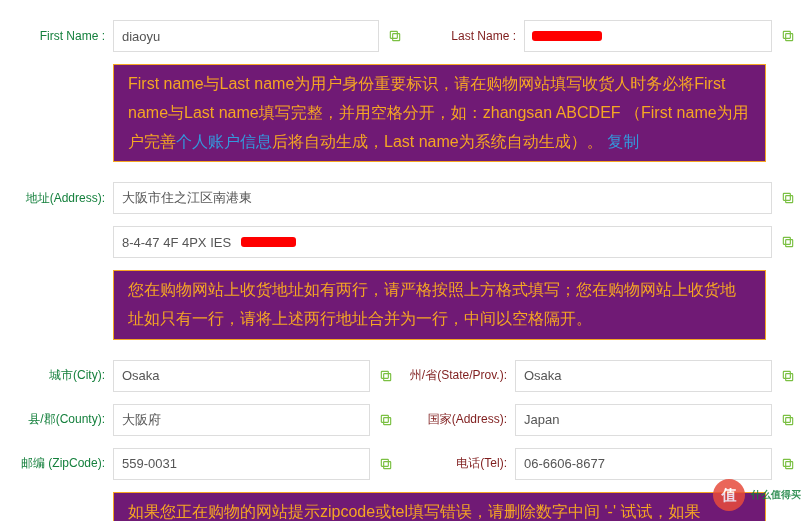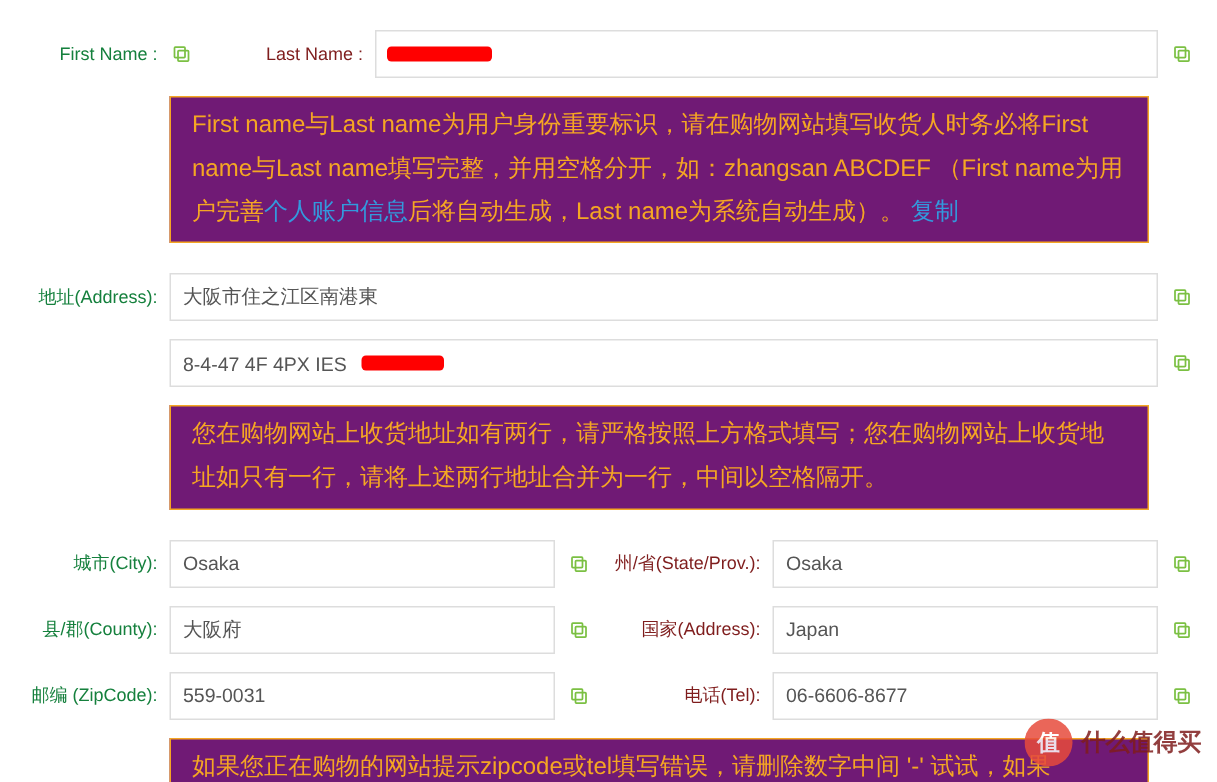--- a/index.html
+++ b/index.html
@@ -91,30 +91,31 @@
       border-radius: 50%;
       background: #e74c3c;
       color: #fff;
       display: flex;
       align-items: center;
       justify-content: center;
       font-size: 15px;
       font-weight: bold;
     }
     .wm-text {
-      font-size: 16px;
-      color: #7f1d1d;
+      font-size: 10px;
+      color: #15803d;
       font-weight: bold;
     }
   </style>
 </head>
 <body>
 
 <div class="row">
   <div class="label">First Name :</div>
+  <input class="input input-short" type="text" value="diaoyu" style="">
   <span class="icon-copy">
     <svg width="14" height="14" viewBox="0 0 24 24" fill="none" stroke="#7bc043" stroke-width="2">
         <rect x="8" y="8" width="12" height="12" rx="1"></rect>
         <rect x="4" y="4" width="12" height="12" rx="1"></rect>
       </svg>
   </span>
   <div class="label-mid">Last Name :</div>
   <div class="input-wrap">
     <input class="input" type="text" value="" style="">
     <span class="redact-in-input" style="left:8px;top:11px;width:70px"></span>

